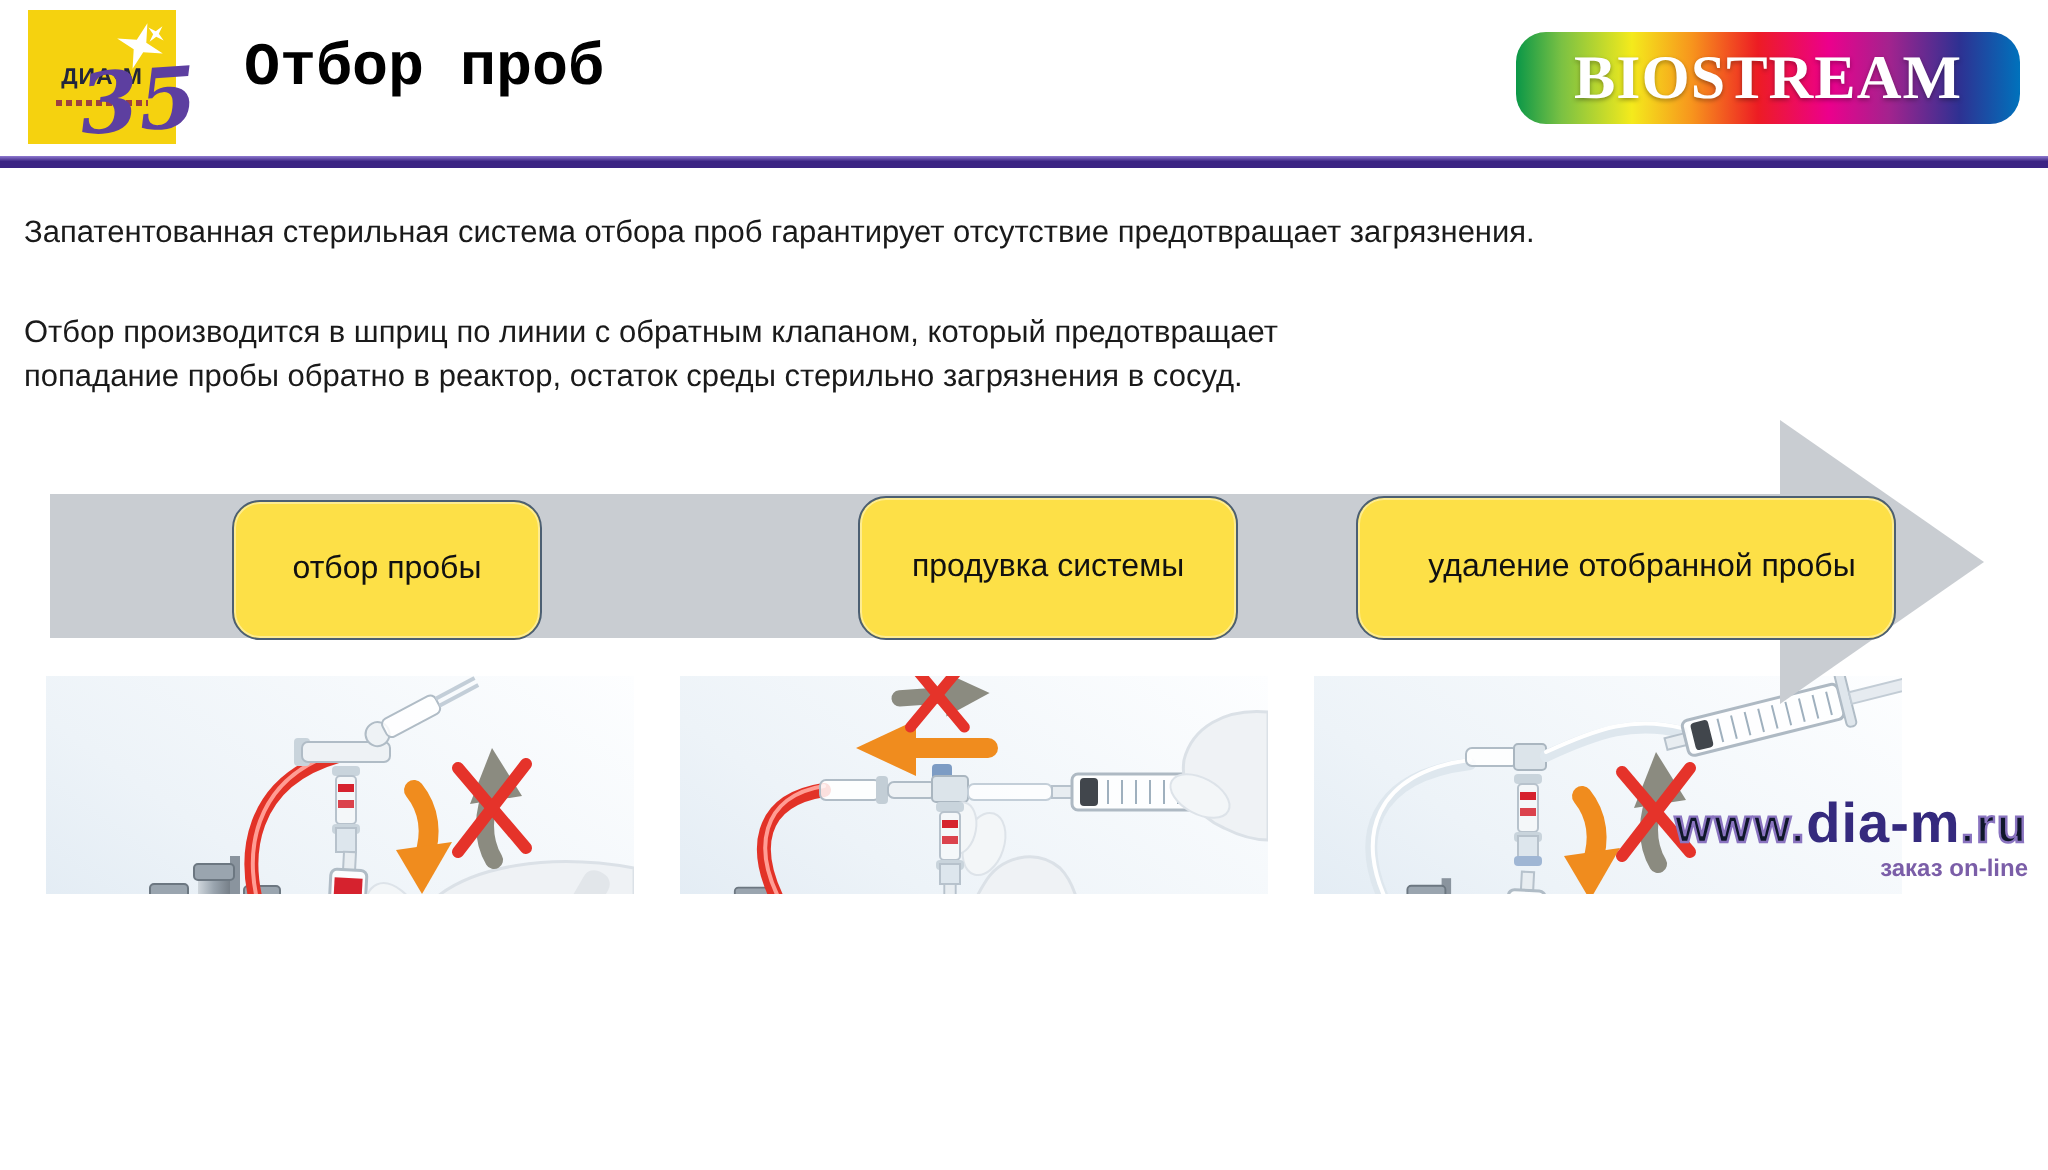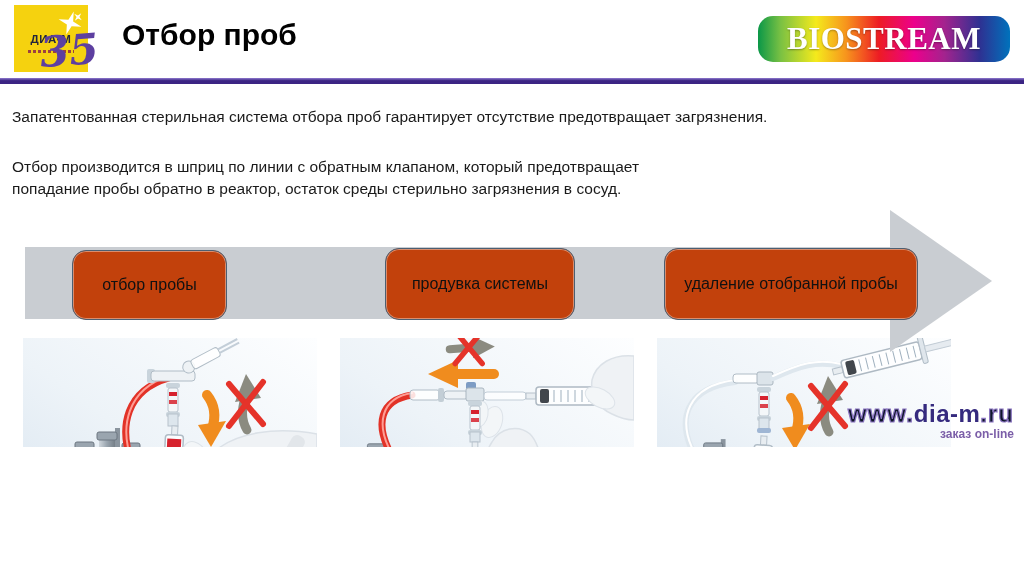--- a/index.html
+++ b/index.html
@@ -52,42 +52,42 @@
   .header-rule{
     position:absolute;left:0;top:78px;width:1024px;height:6px;
     background:linear-gradient(180deg,#8f7ad0 0%,var(--accent-purple,#3b2483) 45%,var(--accent-purple,#3b2483) 100%);
   }
   
   .intro{position:absolute;left:12px;top:106px;width:1000px;font-size:15.5px;line-height:22px;}
   .intro .p2{margin-top:28px;}
   
   .arrow-layer{position:absolute;left:0;top:200px;width:1024px;height:160px;z-index:2;pointer-events:none;}
   .step-box{
-    position:absolute;z-index:3;background:#c2410c;
+    position:absolute;z-index:3;background:#fde047;
     border:1.5px solid var(--box-border,#4c5f72);border-radius:14px;
     display:flex;align-items:center;justify-content:center;
-    font-size:16px;color:#111111;box-shadow:0 0 0 1px rgba(255,255,255,.4) inset;
+    font-size:16px;color:#111111;box-shadow:0 0 0 1px rgba(255,255,255,.4) inset;margin-left:44px;
   }
   .step-1{left:72px;top:250px;width:153px;height:68px;}
   .step-2{left:385px;top:248px;width:188px;height:70px;}
-  .step-3{left:664px;top:248px;width:252px;height:70px;}
+  .step-3{left:634px;top:248px;width:252px;height:70px;padding-left:16px;}
   
   .photo{position:absolute;top:338px;width:294px;height:207px;overflow:hidden;z-index:1;}
   .photo-1{left:23px;}
   .photo-2{left:340px;}
   .photo-3{left:657px;}
   
   .footer{position:absolute;right:10px;bottom:6px;text-align:right;z-index:4;}
   .site{font-weight:bold;line-height:1;white-space:nowrap;}
   .site .hollow{
     font-size:24px;color:#0f172a;
     -webkit-text-stroke:1.2px var(--link-outline,#8a74c0);
     letter-spacing:1px;
   }
-  .site .solid{font-size:24px;color:var(--link-purple,#352a7e);letter-spacing:.5px;}
+  .site .solid{font-size:28px;color:var(--link-purple,#352a7e);letter-spacing:.5px;}
   .footer-tagline{font-size:12px;font-weight:bold;color:#7b5ea8;margin-top:1px;}
   .defs-holder{position:absolute;width:0;height:0;overflow:hidden;}
 </style>
 </head>
 <body>
 
 <div class="slide">
 
   <svg class="defs-holder" aria-hidden="true">
     <defs>
@@ -203,21 +203,21 @@
   <div class="logo-square">
     <svg class="logo-star" viewBox="-14 -14 28 28">
       <path d="M0,-12 L2.5,-2.5 L12,0 L2.5,2.5 L0,12 L-2.5,2.5 L-12,0 L-2.5,-2.5 Z" fill="#ffffff" transform="rotate(18)"></path>
       <path d="M0,-5 L1,-1 L5,0 L1,1 L0,5 L-1,1 L-5,0 L-1,-1 Z" fill="#ffffff" transform="translate(8,-6) rotate(40)"></path>
     </svg>
     <div class="logo-brand">ДИА•М</div>
     <div class="logo-tagline"></div>
   </div>
   <div class="logo-anniv">35</div>
 
-  <h1 class="page-title" style="margin:0;">Отбор проб</h1>
+  <h1 class="page-title" style="margin:0;font-family:Liberation Mono, monospace;">Отбор проб</h1>
 
   <div class="biostream">
     <span>BIOSTREAM</span>
   </div>
 
   <div class="header-rule"></div>
 
   <div class="intro">
     <div class="p1">Запатентованная стерильная система отбора проб гарантирует отсутствие предотвращает загрязнения.</div>
     <div class="p2">

